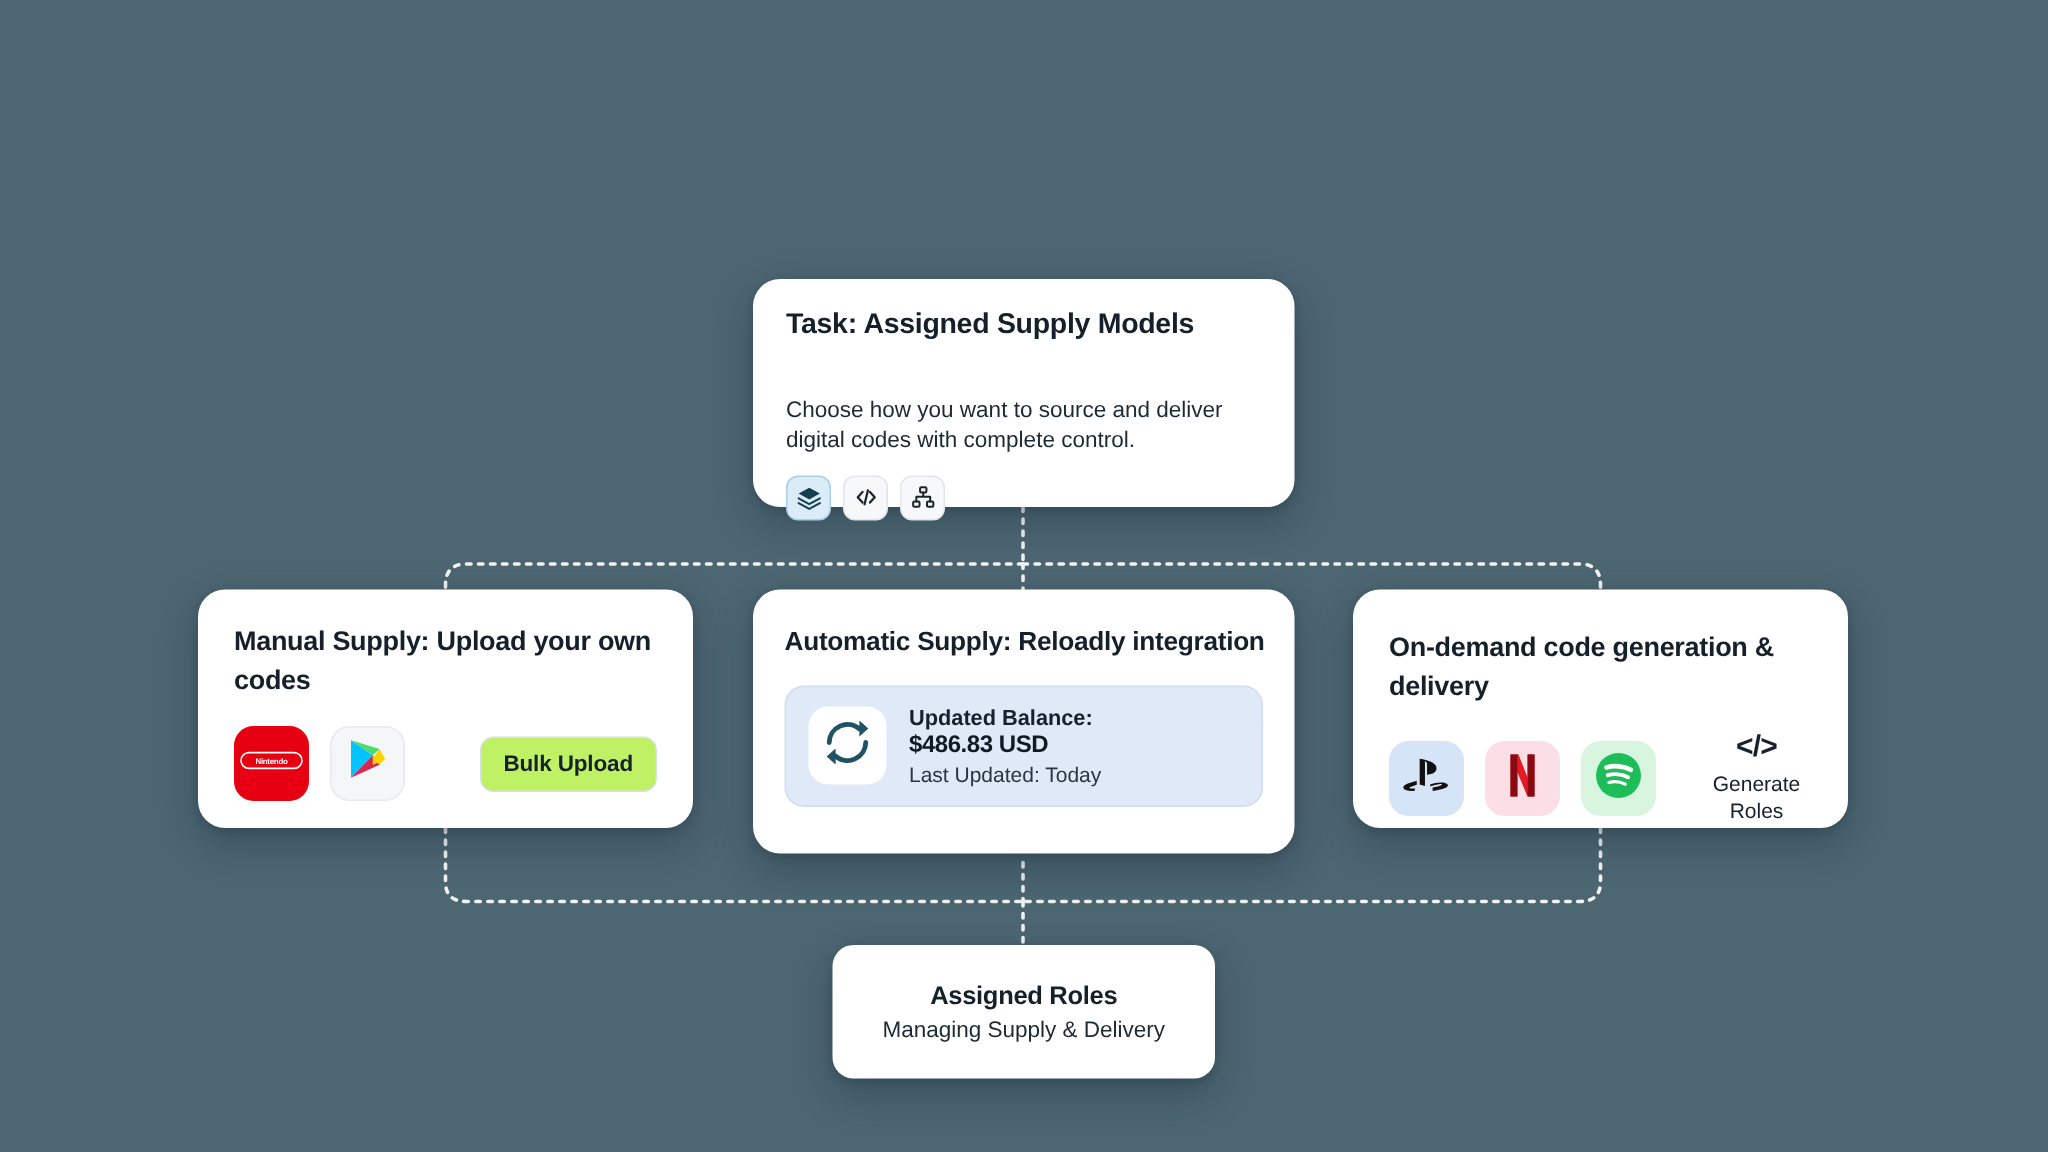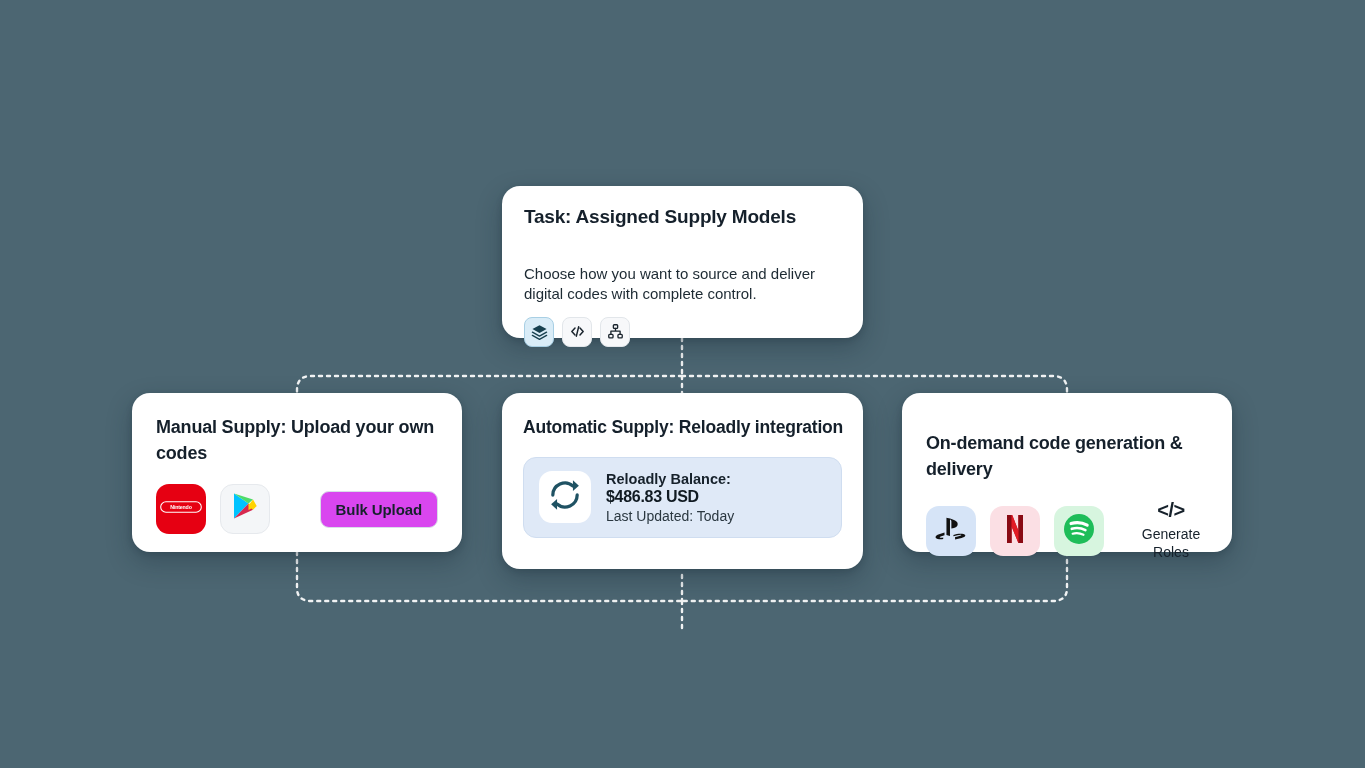--- a/index.html
+++ b/index.html
@@ -81,21 +81,21 @@
     padding: 22px 24px 0 24px;
   }
   .card-mid {
     left: 502px; top: 393px;
     width: 361px; height: 176px;
     padding: 22px 21px 0 21px;
   }
   .card-right {
     left: 902px; top: 393px;
     width: 330px; height: 159px;
-    padding: 38px 24px 0 24px;
+    padding: 26px 24px 0 24px;
   }
   .card-h {
     font-size: 18px;
     font-weight: bold;
     color: #15202b;
     line-height: 1.42;
     letter-spacing: -0.2px;
   }
   .card-mid .card-h { font-size: 17.5px; white-space: nowrap; }
 
@@ -114,21 +114,21 @@
     flex: 0 0 auto;
   }
   .tile-nintendo { background: #e60012; }
   .tile-gplay {
     background: #f4f6f8;
     border: 1px solid #e6e9ed;
   }
   .tile-gap { width: 14px; }
   .bulk-btn {
     margin-left: auto;
-    background: #d946ef;
+    background: #bef264;
     border: 1px solid #d8dee7;
     border-radius: 9px;
     padding: 9px 15px;
     font-size: 15px;
     font-weight: bold;
     color: #16212b;
     letter-spacing: -0.1px;
   }
 
   
@@ -323,21 +323,21 @@
         <span>
           <svg width="34" height="34" viewBox="0 0 24 24" fill="none" stroke="#1f5263" stroke-width="2.3" stroke-linecap="round" stroke-linejoin="round">
             <path d="M3.4,12 A8.6,8.6 0 0 1 17.6,5.6"></path>
             <path d="M20.6,12 A8.6,8.6 0 0 1 6.4,18.4"></path>
             <polygon points="17.6,1.6 17.6,9.2 21.8,5.4" fill="#1f5263" stroke="none"></polygon>
             <polygon points="6.4,22.4 6.4,14.8 2.2,18.6" fill="#1f5263" stroke="none"></polygon>
           </svg>
         </span>
       </div>
       <div>
-        <div class="balance-label">Reloadly Balance:</div>
+        <div class="balance-label">Updated Balance:</div>
         <div class="balance-amount">$486.83 USD</div>
         <div class="balance-updated">Last Updated: Today</div>
       </div>
     </div>
   </div>
 
   <div class="card card-right">
     <div class="card-h">On-demand code generation &amp; delivery</div>
     <div class="right-body">
 
@@ -386,14 +386,18 @@
       </div>
 
       <div class="gen-code">
         <div class="gen-code-glyph">&lt;/&gt;</div>
         <div class="gen-code-label">Generate Roles</div>
       </div>
 
     </div>
   </div>
 
+  <div class="card card-bottom">
+    <div class="bottom-title">Assigned Roles</div>
+    <div class="bottom-sub">Managing Supply &amp; Delivery</div>
+  </div>
 
 </div>
 
 </body></html>

